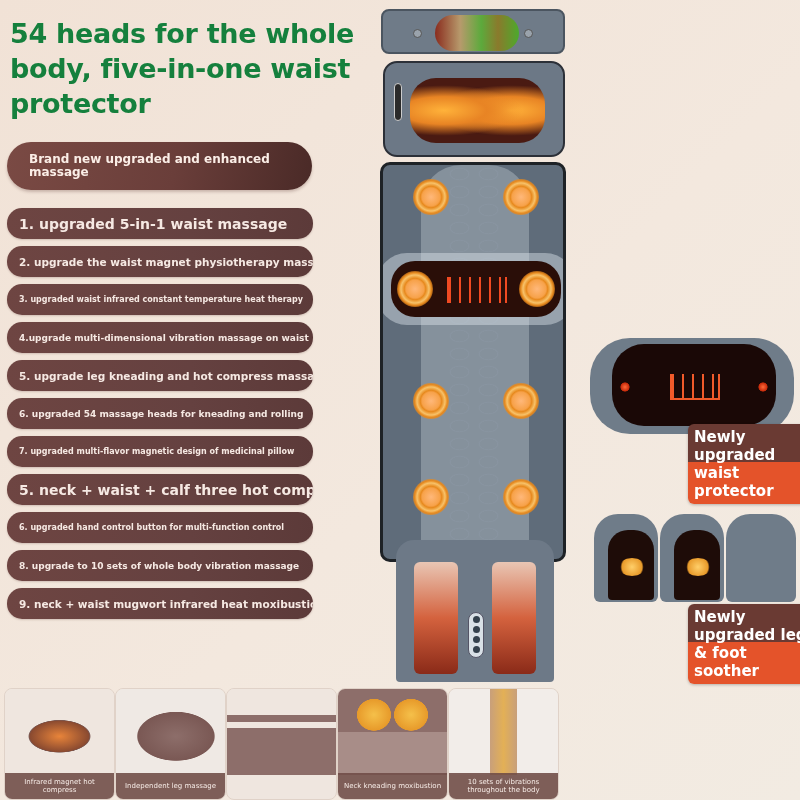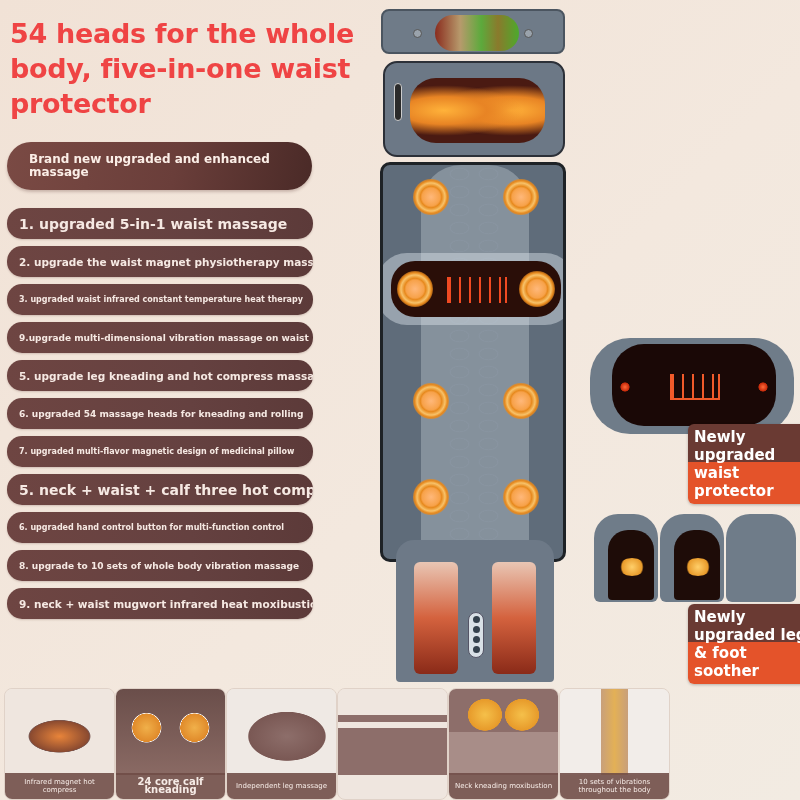--- a/index.html
+++ b/index.html
@@ -7,21 +7,21 @@
   body {
     position: relative;
     background: linear-gradient(135deg, #f1e2d6 0%, #f3e8de 55%, #f2ebe2 100%);
     font-family: "DejaVu Sans", sans-serif;
     color: #5a3a34;
   }
   .title {
     position: absolute; left: 10px; top: 16px; width: 360px;
     font-family: "DejaVu Sans", sans-serif;
     font-weight: bold; font-size: 27px; line-height: 35px;
-    color: #ef4444; letter-spacing: -0.3px;
+    color: #15803d; letter-spacing: -0.3px;
   }
   .intro-pill {
     position: absolute; left: 7px; top: 142px; width: 305px; height: 48px;
     border-radius: 24px;
     background: linear-gradient(100deg, #7a4a44 0%, #6a3e3a 55%, #4a2a27 100%);
     color: #fbeee7; font-weight: bold; font-size: 12px; line-height: 13px;
     padding: 11px 0 0 22px;
     box-shadow: 0 2px 3px rgba(80,40,35,0.25);
   }
   .features { position: absolute; left: 7px; top: 208px; width: 306px; }
@@ -169,21 +169,21 @@
 <body>
 
 <h1 class="title">54 heads for the whole body, five-in-one waist protector</h1>
 
 <div class="intro-pill">Brand new upgraded and enhanced massage</div>
 
 <div class="features">
   <div class="feat f-lg">1. upgraded 5-in-1 waist massage</div>
   <div class="feat f-md">2. upgrade the waist magnet physiotherapy massage</div>
   <div class="feat f-xs">3. upgraded waist infrared constant temperature heat therapy</div>
-  <div class="feat f-sm">9.upgrade multi-dimensional vibration massage on waist</div>
+  <div class="feat f-sm">4.upgrade multi-dimensional vibration massage on waist</div>
   <div class="feat f-md">5. upgrade leg kneading and hot compress massage</div>
   <div class="feat f-sm">6. upgraded 54 massage heads for kneading and rolling</div>
   <div class="feat f-xs">7. upgraded multi-flavor magnetic design of medicinal pillow</div>
   <div class="feat f-lg">5. neck + waist + calf three hot compresses</div>
   <div class="feat f-xs">6. upgraded hand control button for multi-function control</div>
   <div class="feat f-sm">8. upgrade to 10 sets of whole body vibration massage</div>
   <div class="feat f-md">9. neck + waist mugwort infrared heat moxibustion</div>
 </div>
 
 <div class="mat">
@@ -244,24 +244,20 @@
   <div class="shell" style="left:138px;width:70px"></div>
 </div>
 <div class="badge" style="left:688px;top:604px">Newly upgraded leg &amp; foot soother</div>
 
 <div class="thumbs">
   <div class="thumb">
     <div class="pic pic-0"></div>
     <div class="cap">Infrared magnet hot compress</div>
   </div>
   <div class="thumb">
-    <div class="pic pic-2"></div>
-    <div class="cap big">24 core calf kneading</div>
-  </div>
-  <div class="thumb">
     <div class="pic pic-3"></div>
     <div class="cap">Independent leg massage</div>
   </div>
   <div class="thumb">
     <div class="pic pic-4"></div>
   </div>
   <div class="thumb">
     <div class="pic pic-5"></div>
     <div class="cap">Neck kneading moxibustion</div>
   </div>

